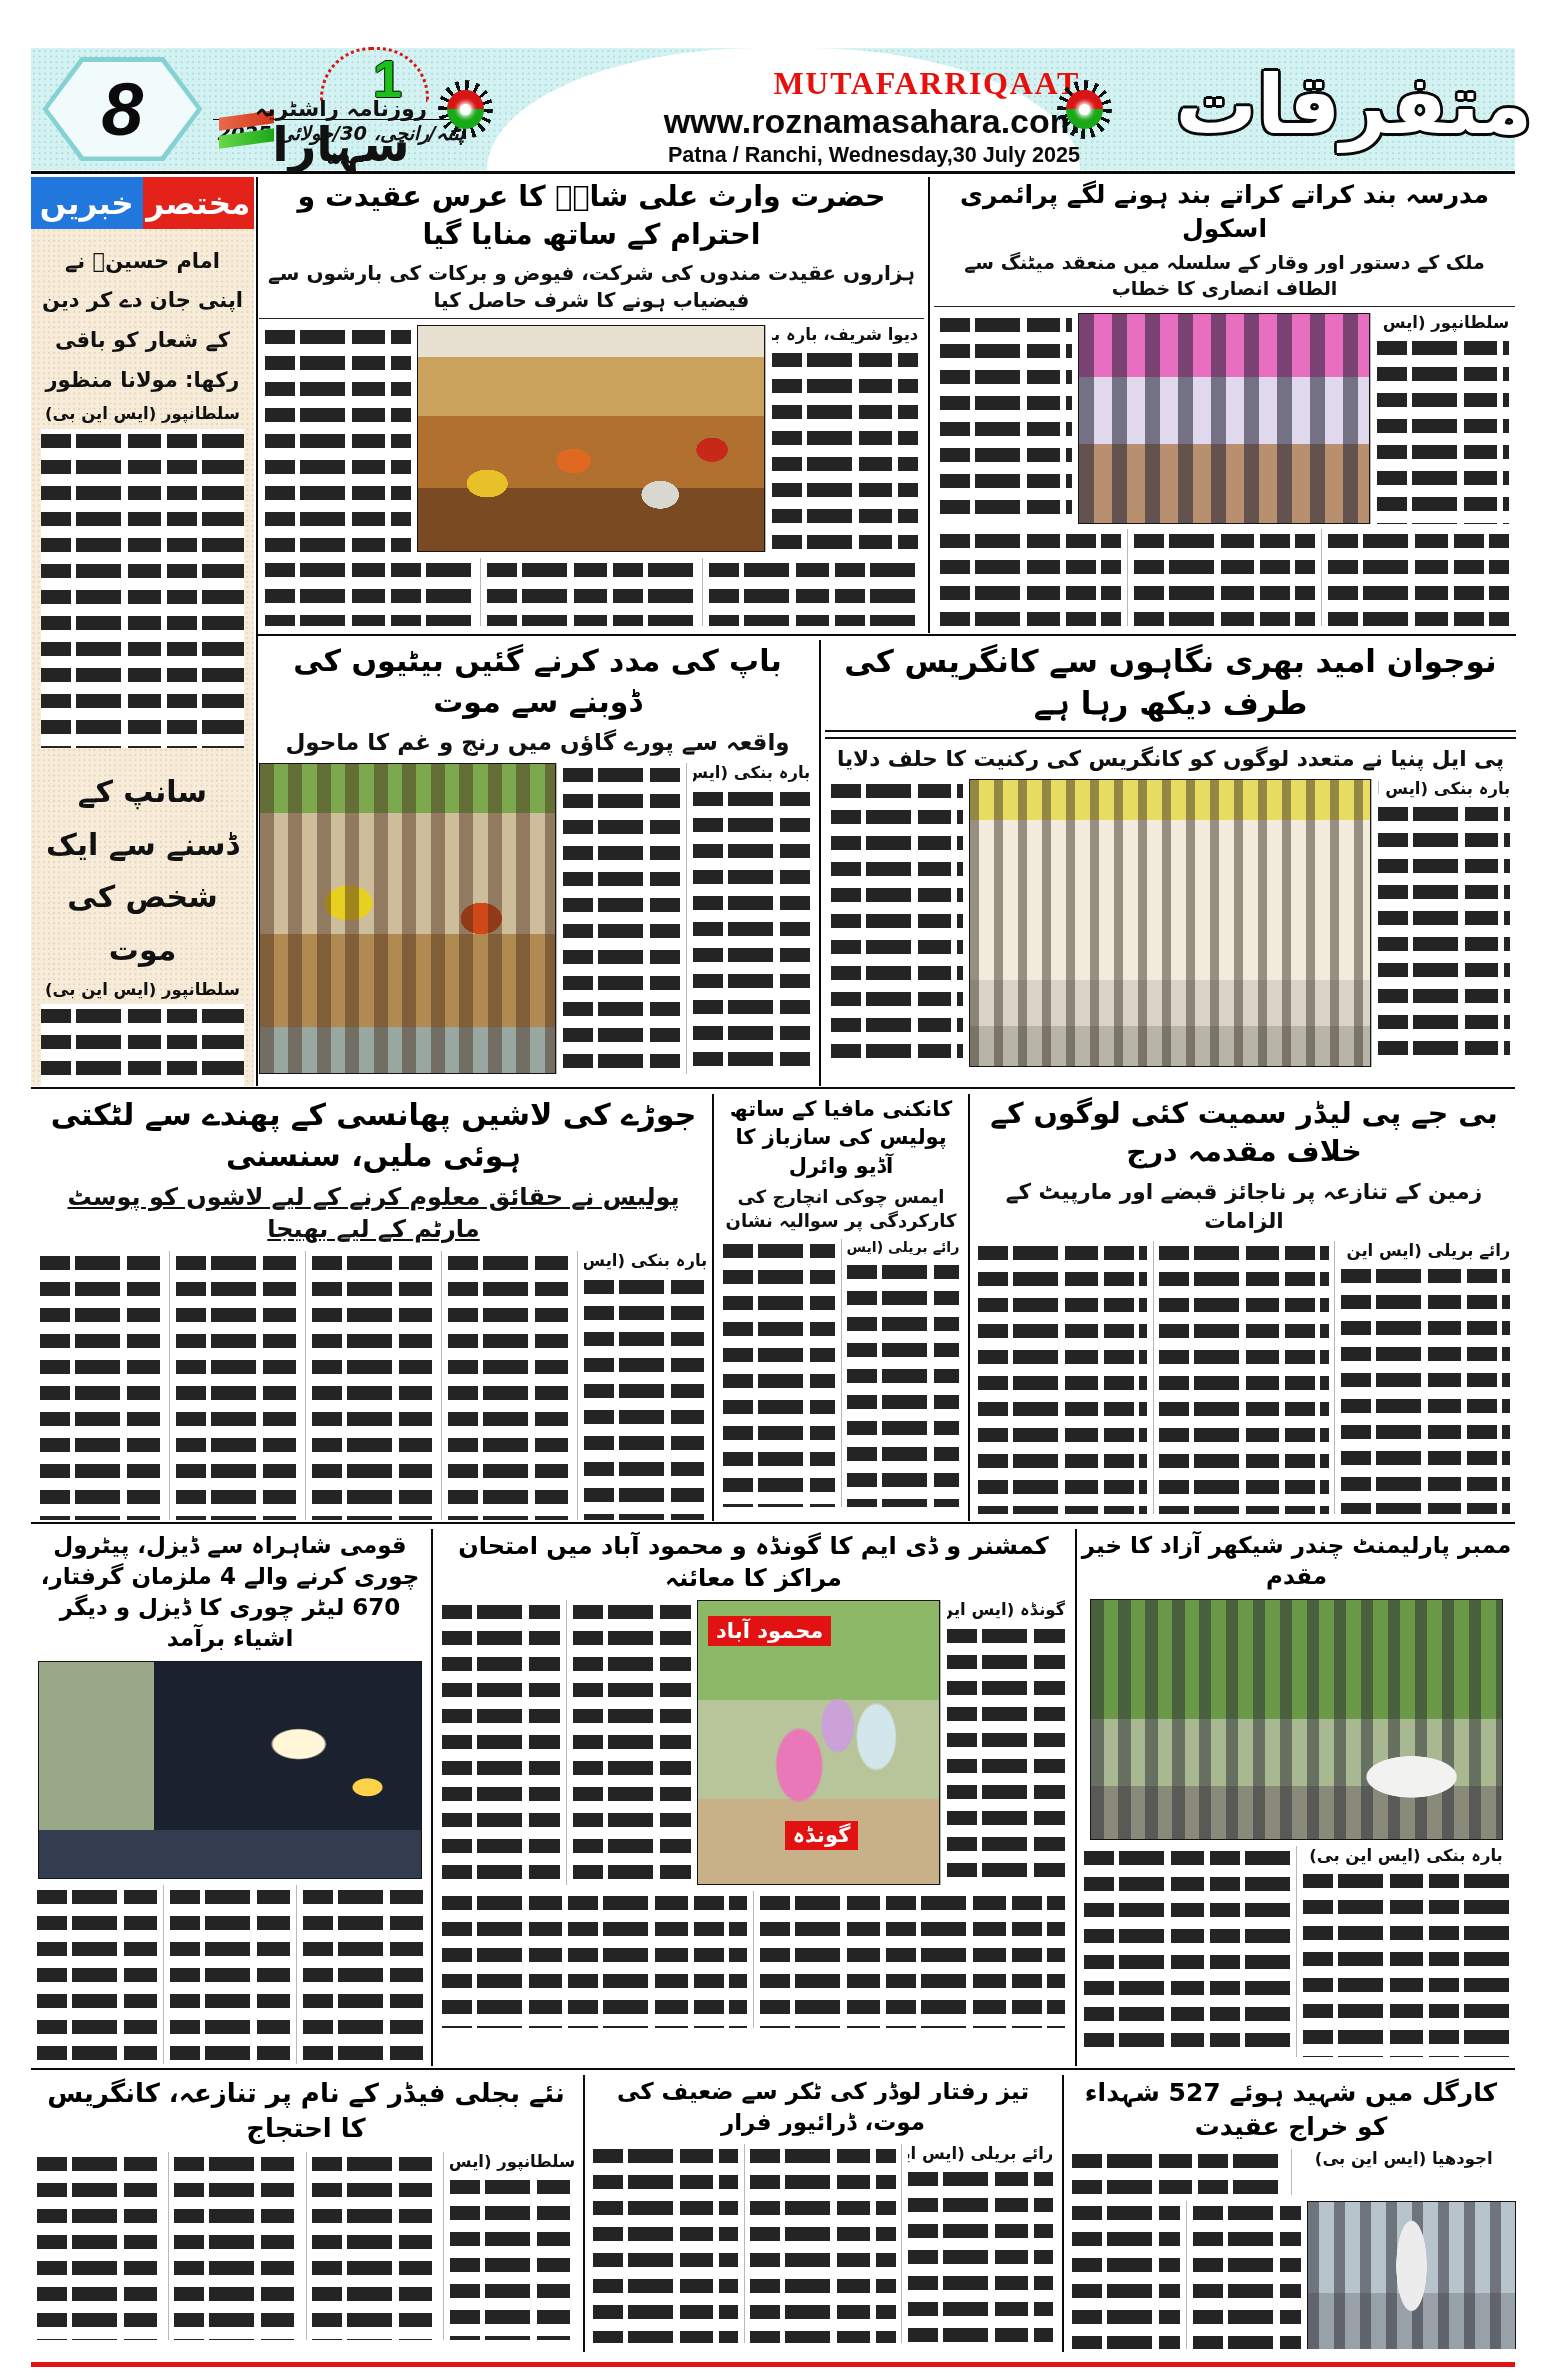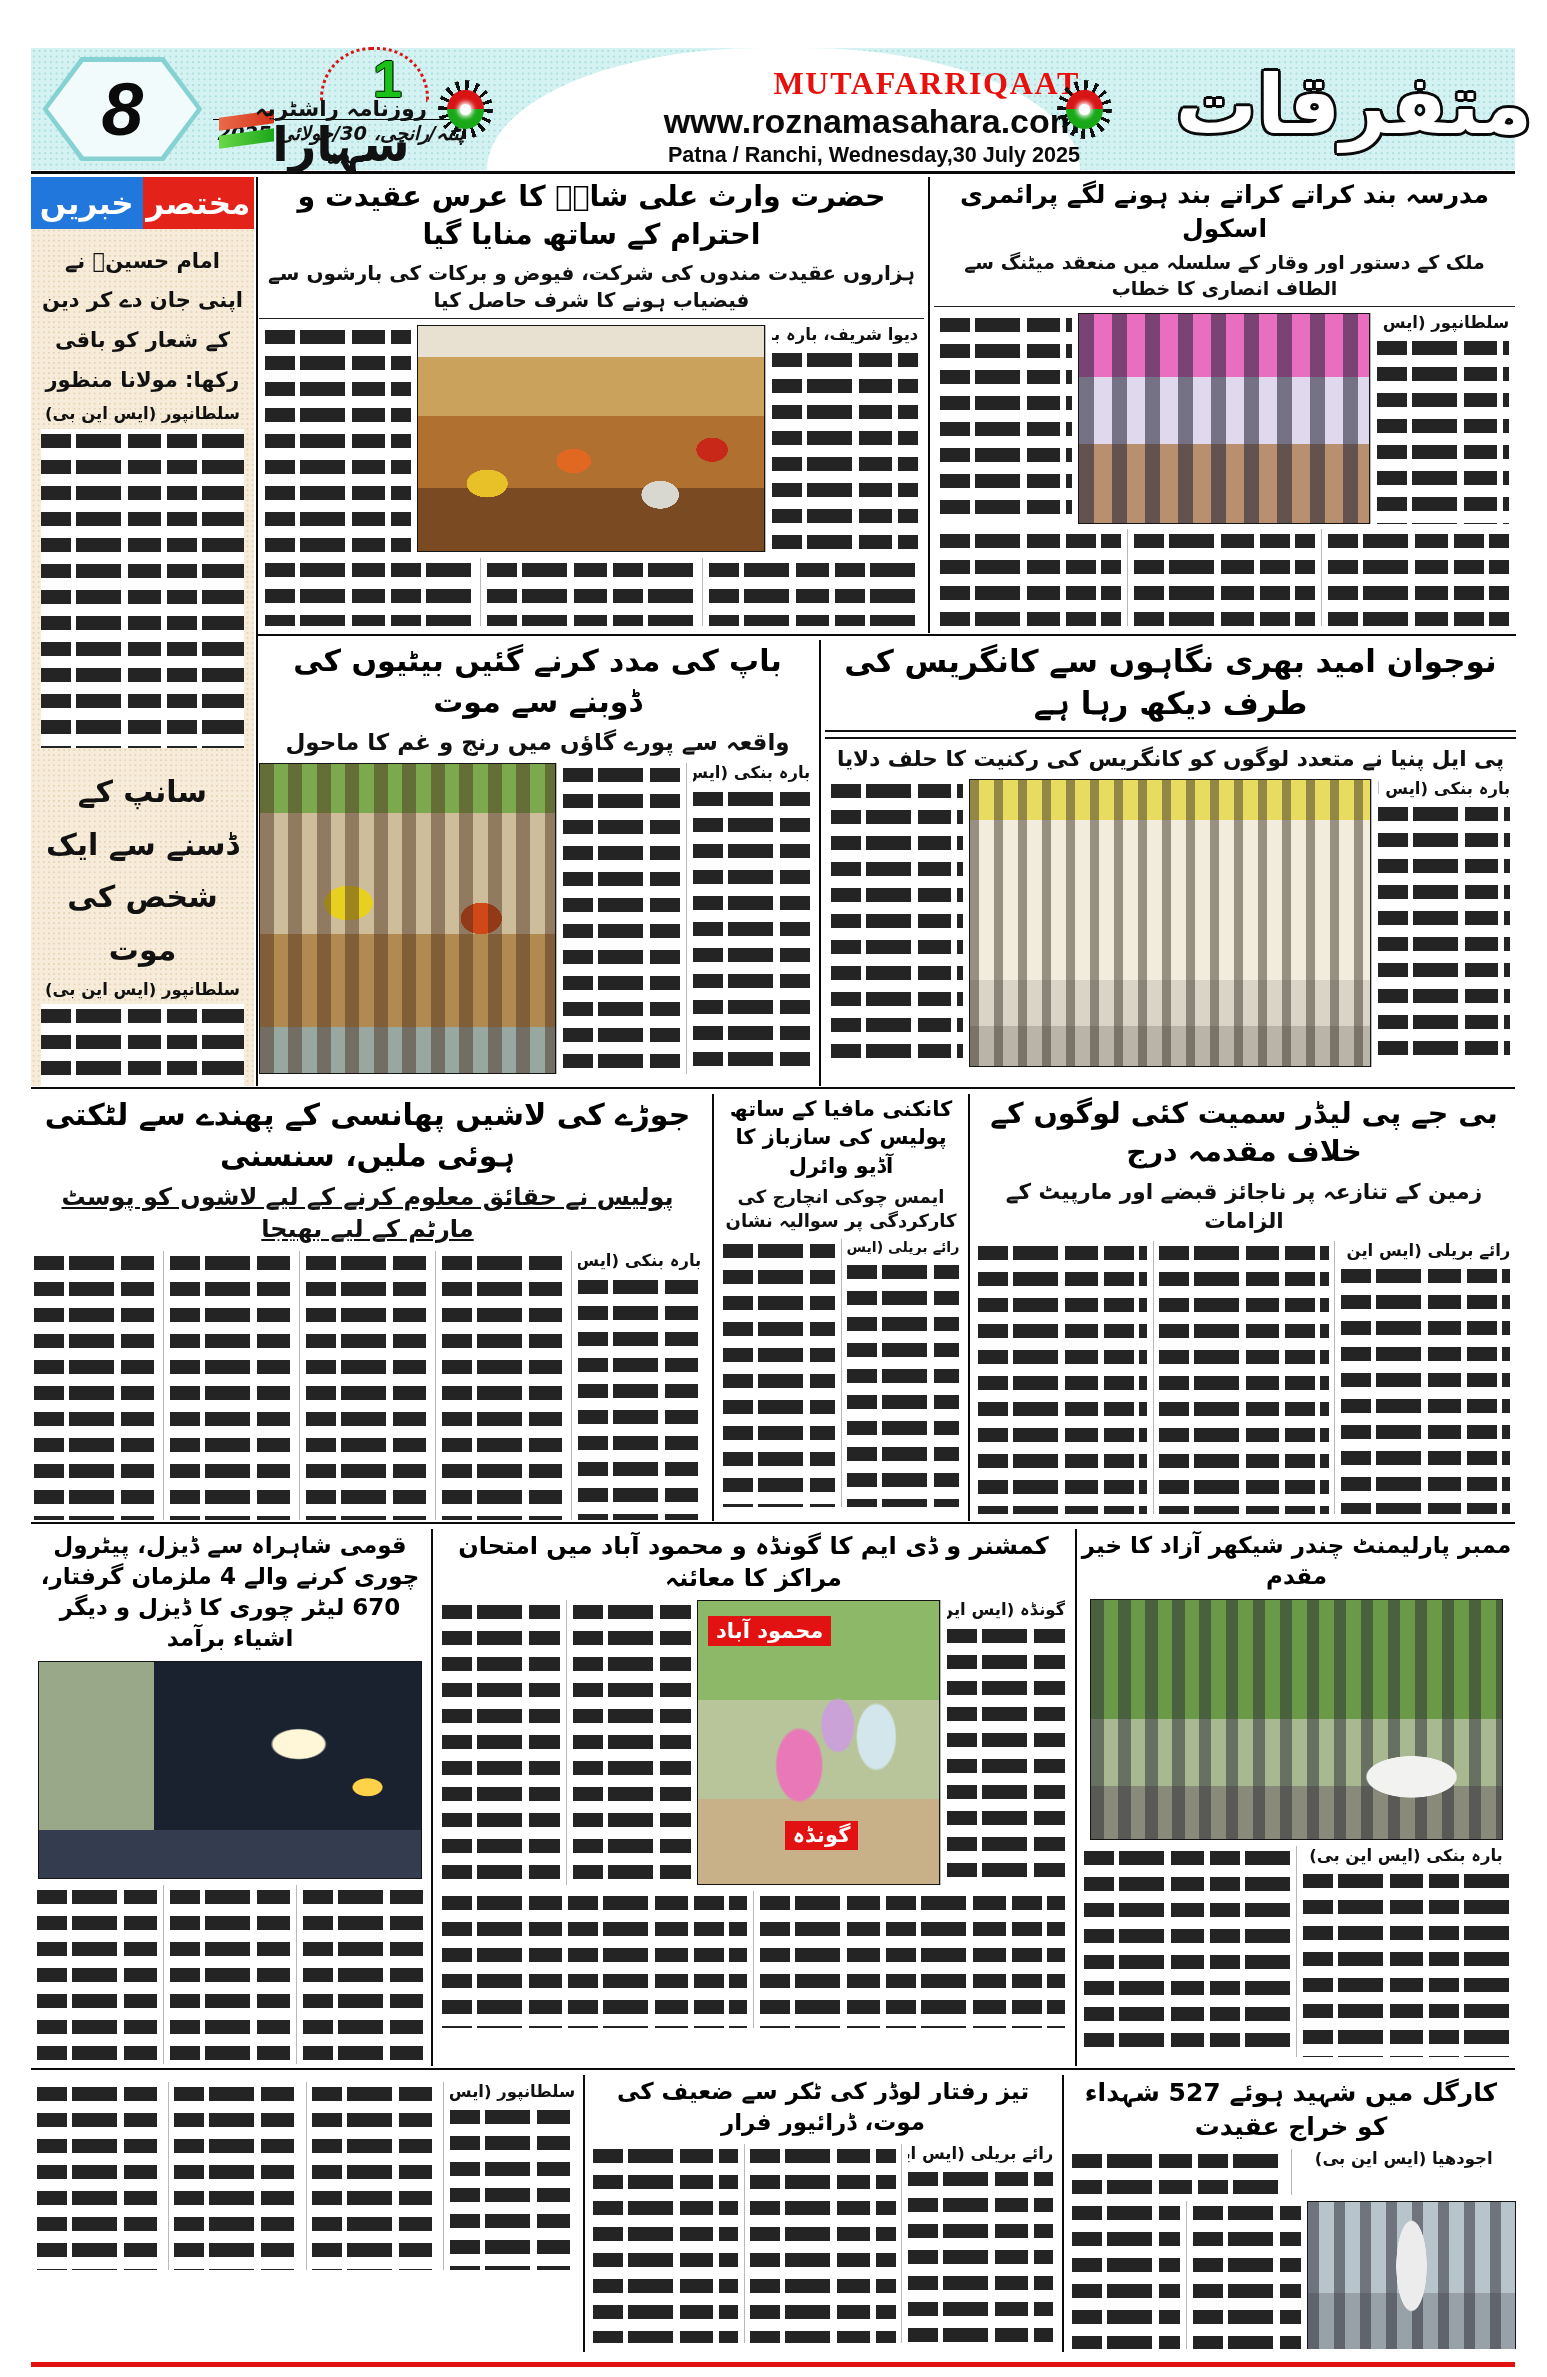--- a/index.html
+++ b/index.html
@@ -261,21 +261,21 @@
         <span class="dl">بارہ بنکی (ایس این بی)</span>
         <div class="fz"></div>
       </div>
       <div class="ph ph-congress" style="width:58%;"></div>
       <div class="col">
           <div class="fz"></div>
         </div>
     </div>
   </section>
 
-  <section class="art" style="left:28px;top:1095px;width:679px;height:425px;">
+  <section class="art" style="left:34px;top:1095px;width:679px;height:425px;">
     <h2 class="hl" style="font-size:30px;">جوڑے کی لاشیں پھانسی کے پھندے سے لٹکتی ہوئی ملیں، سنسنی</h2>
     <div class="sub" style="font-size:24px;text-decoration:underline;">پولیس نے حقائق معلوم کرنے کے لیے لاشوں کو پوسٹ مارٹم کے لیے بھیجا</div>
     <div class="row" style="height:285px;">
       <div class="col">
         <span class="dl">بارہ بنکی (ایس این بی)</span>
         <div class="fz"></div>
       </div>
       <div class="col">
           <div class="fz"></div>
         </div>
@@ -374,20 +374,21 @@
         <span class="dl">بارہ بنکی (ایس این بی)</span>
         <div class="fz"></div>
       </div>
       <div class="col">
           <div class="fz"></div>
         </div>
     </div>
   </section>
 
   <section class="art" style="left:31px;top:2076px;width:550px;height:273px;">
+    <h2 class="hl" style="font-size:26px;">نئے بجلی فیڈر کے نام پر تنازعہ، کانگریس کا احتجاج</h2>
     <div class="row" style="height:188px;">
       <div class="col">
         <span class="dl">سلطانپور (ایس این بی)</span>
         <div class="fz"></div>
       </div>
       <div class="col">
           <div class="fz"></div>
         </div>
       <div class="col">
           <div class="fz"></div>

